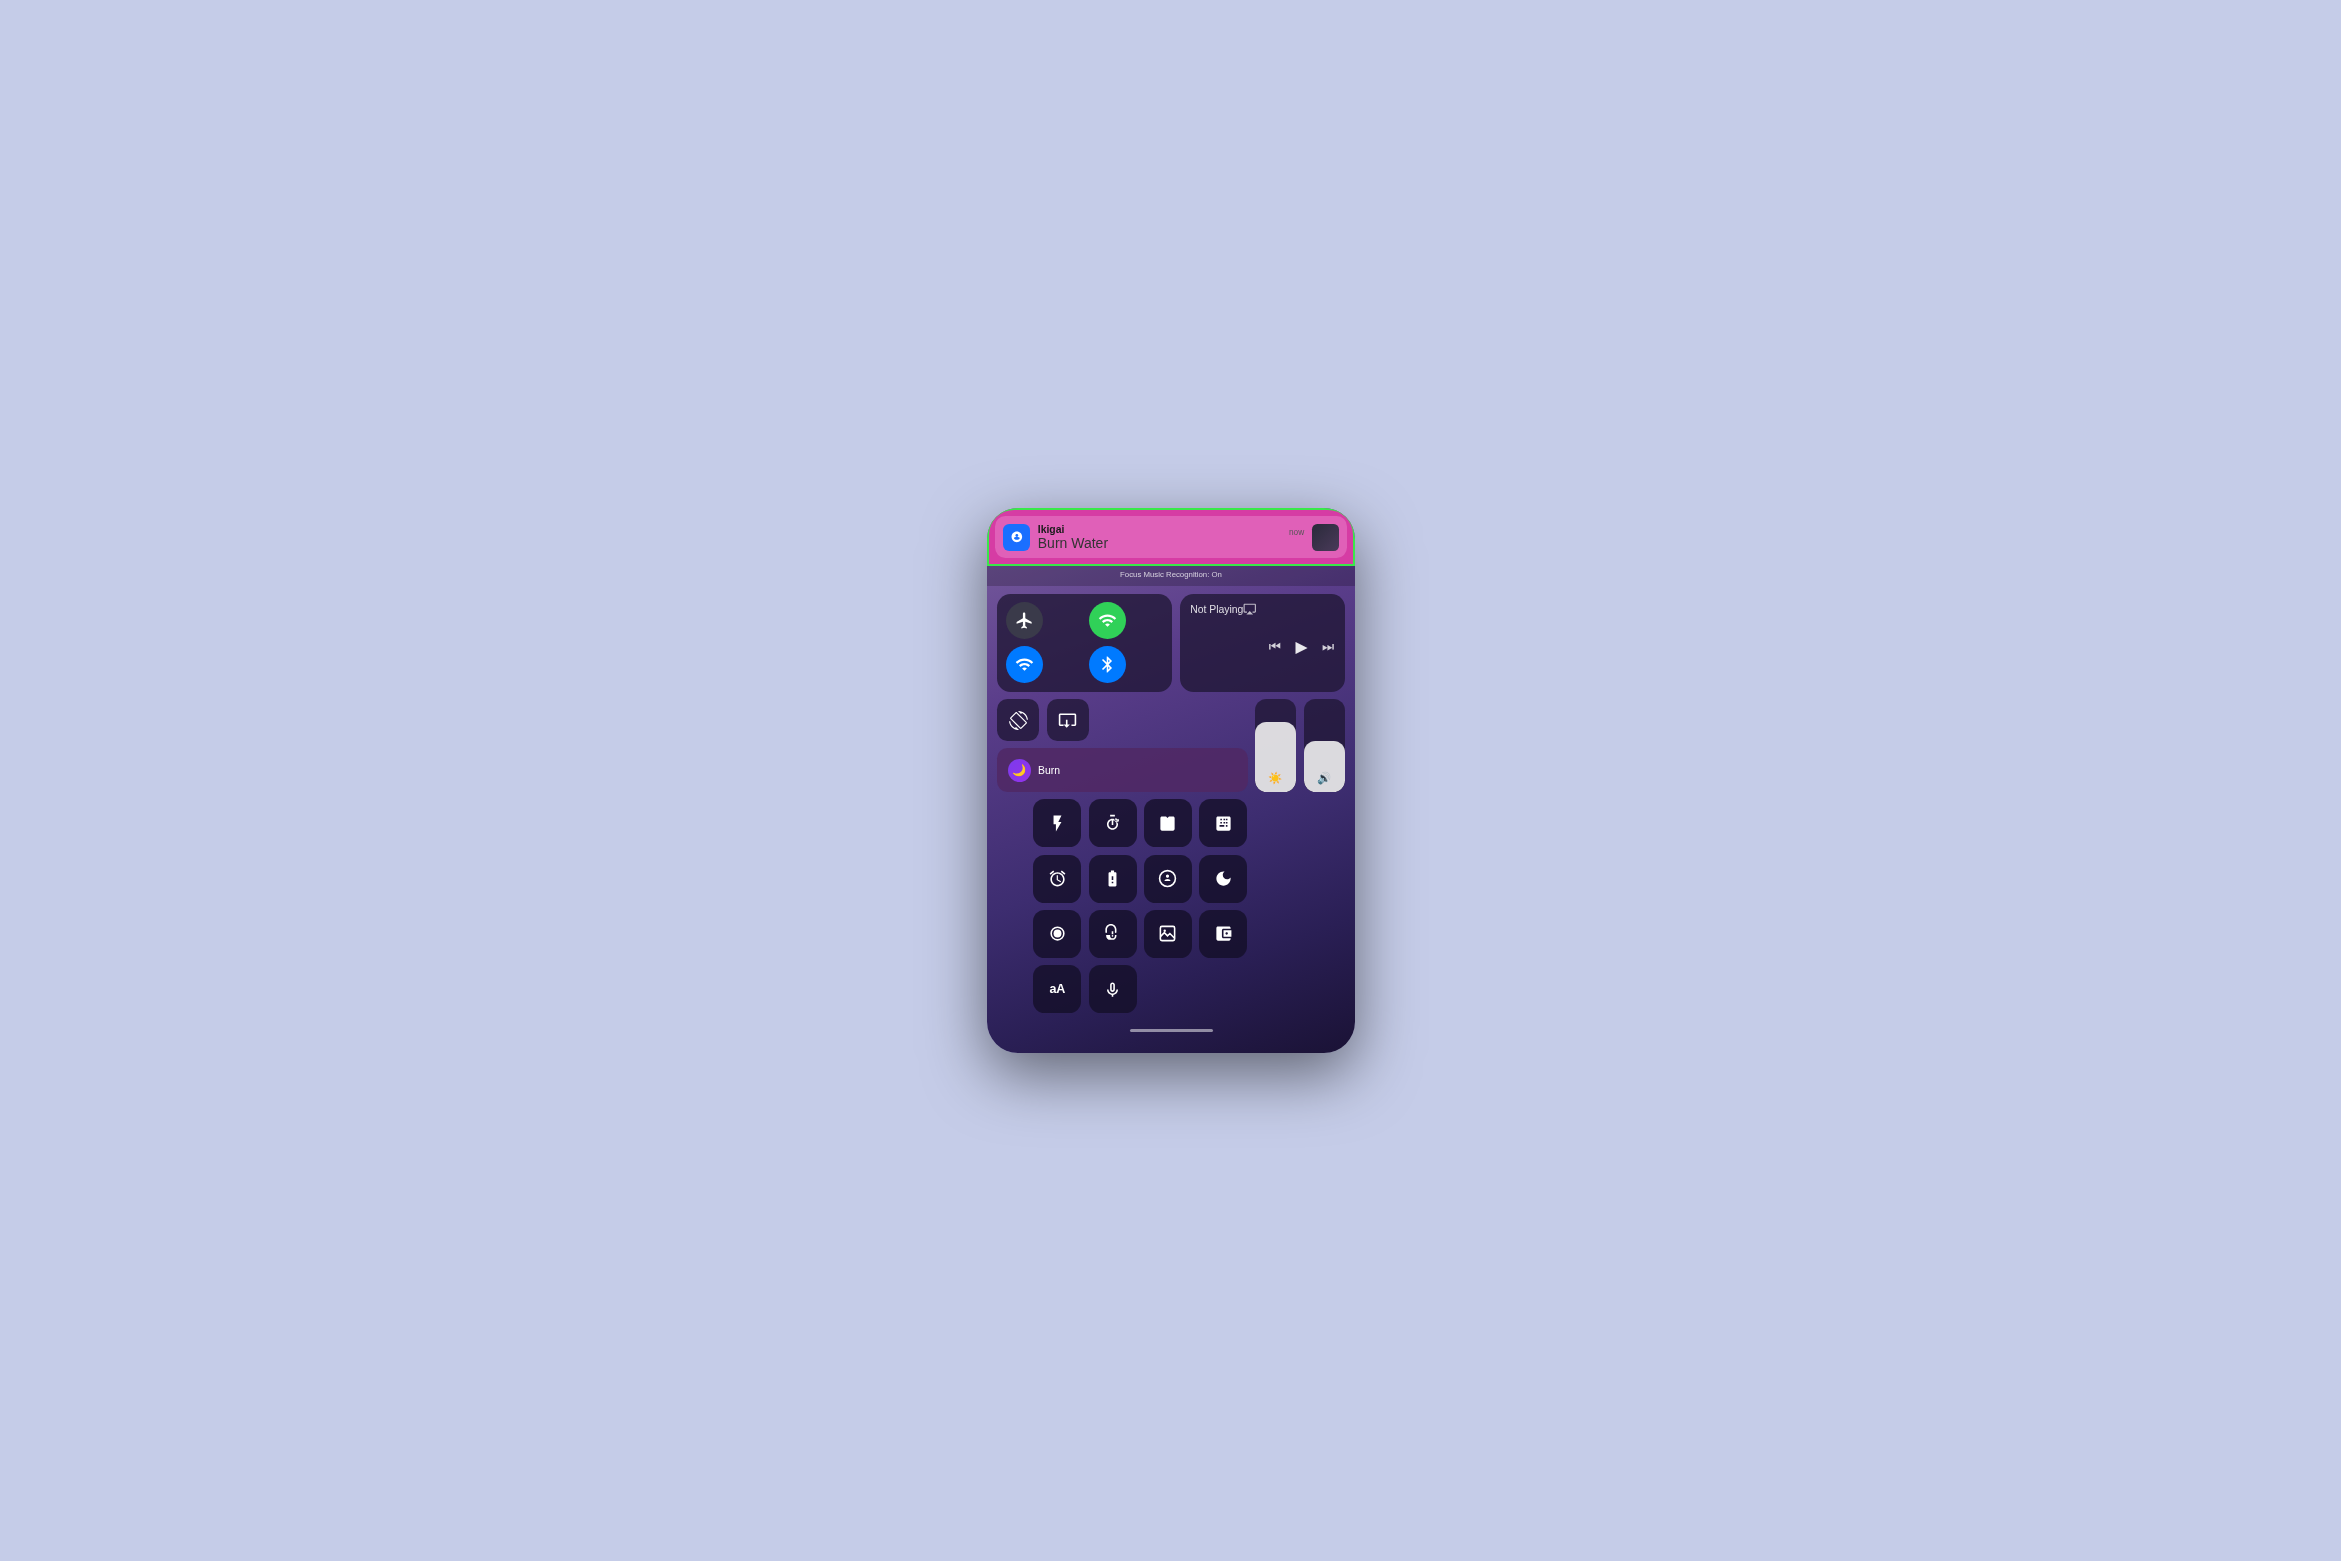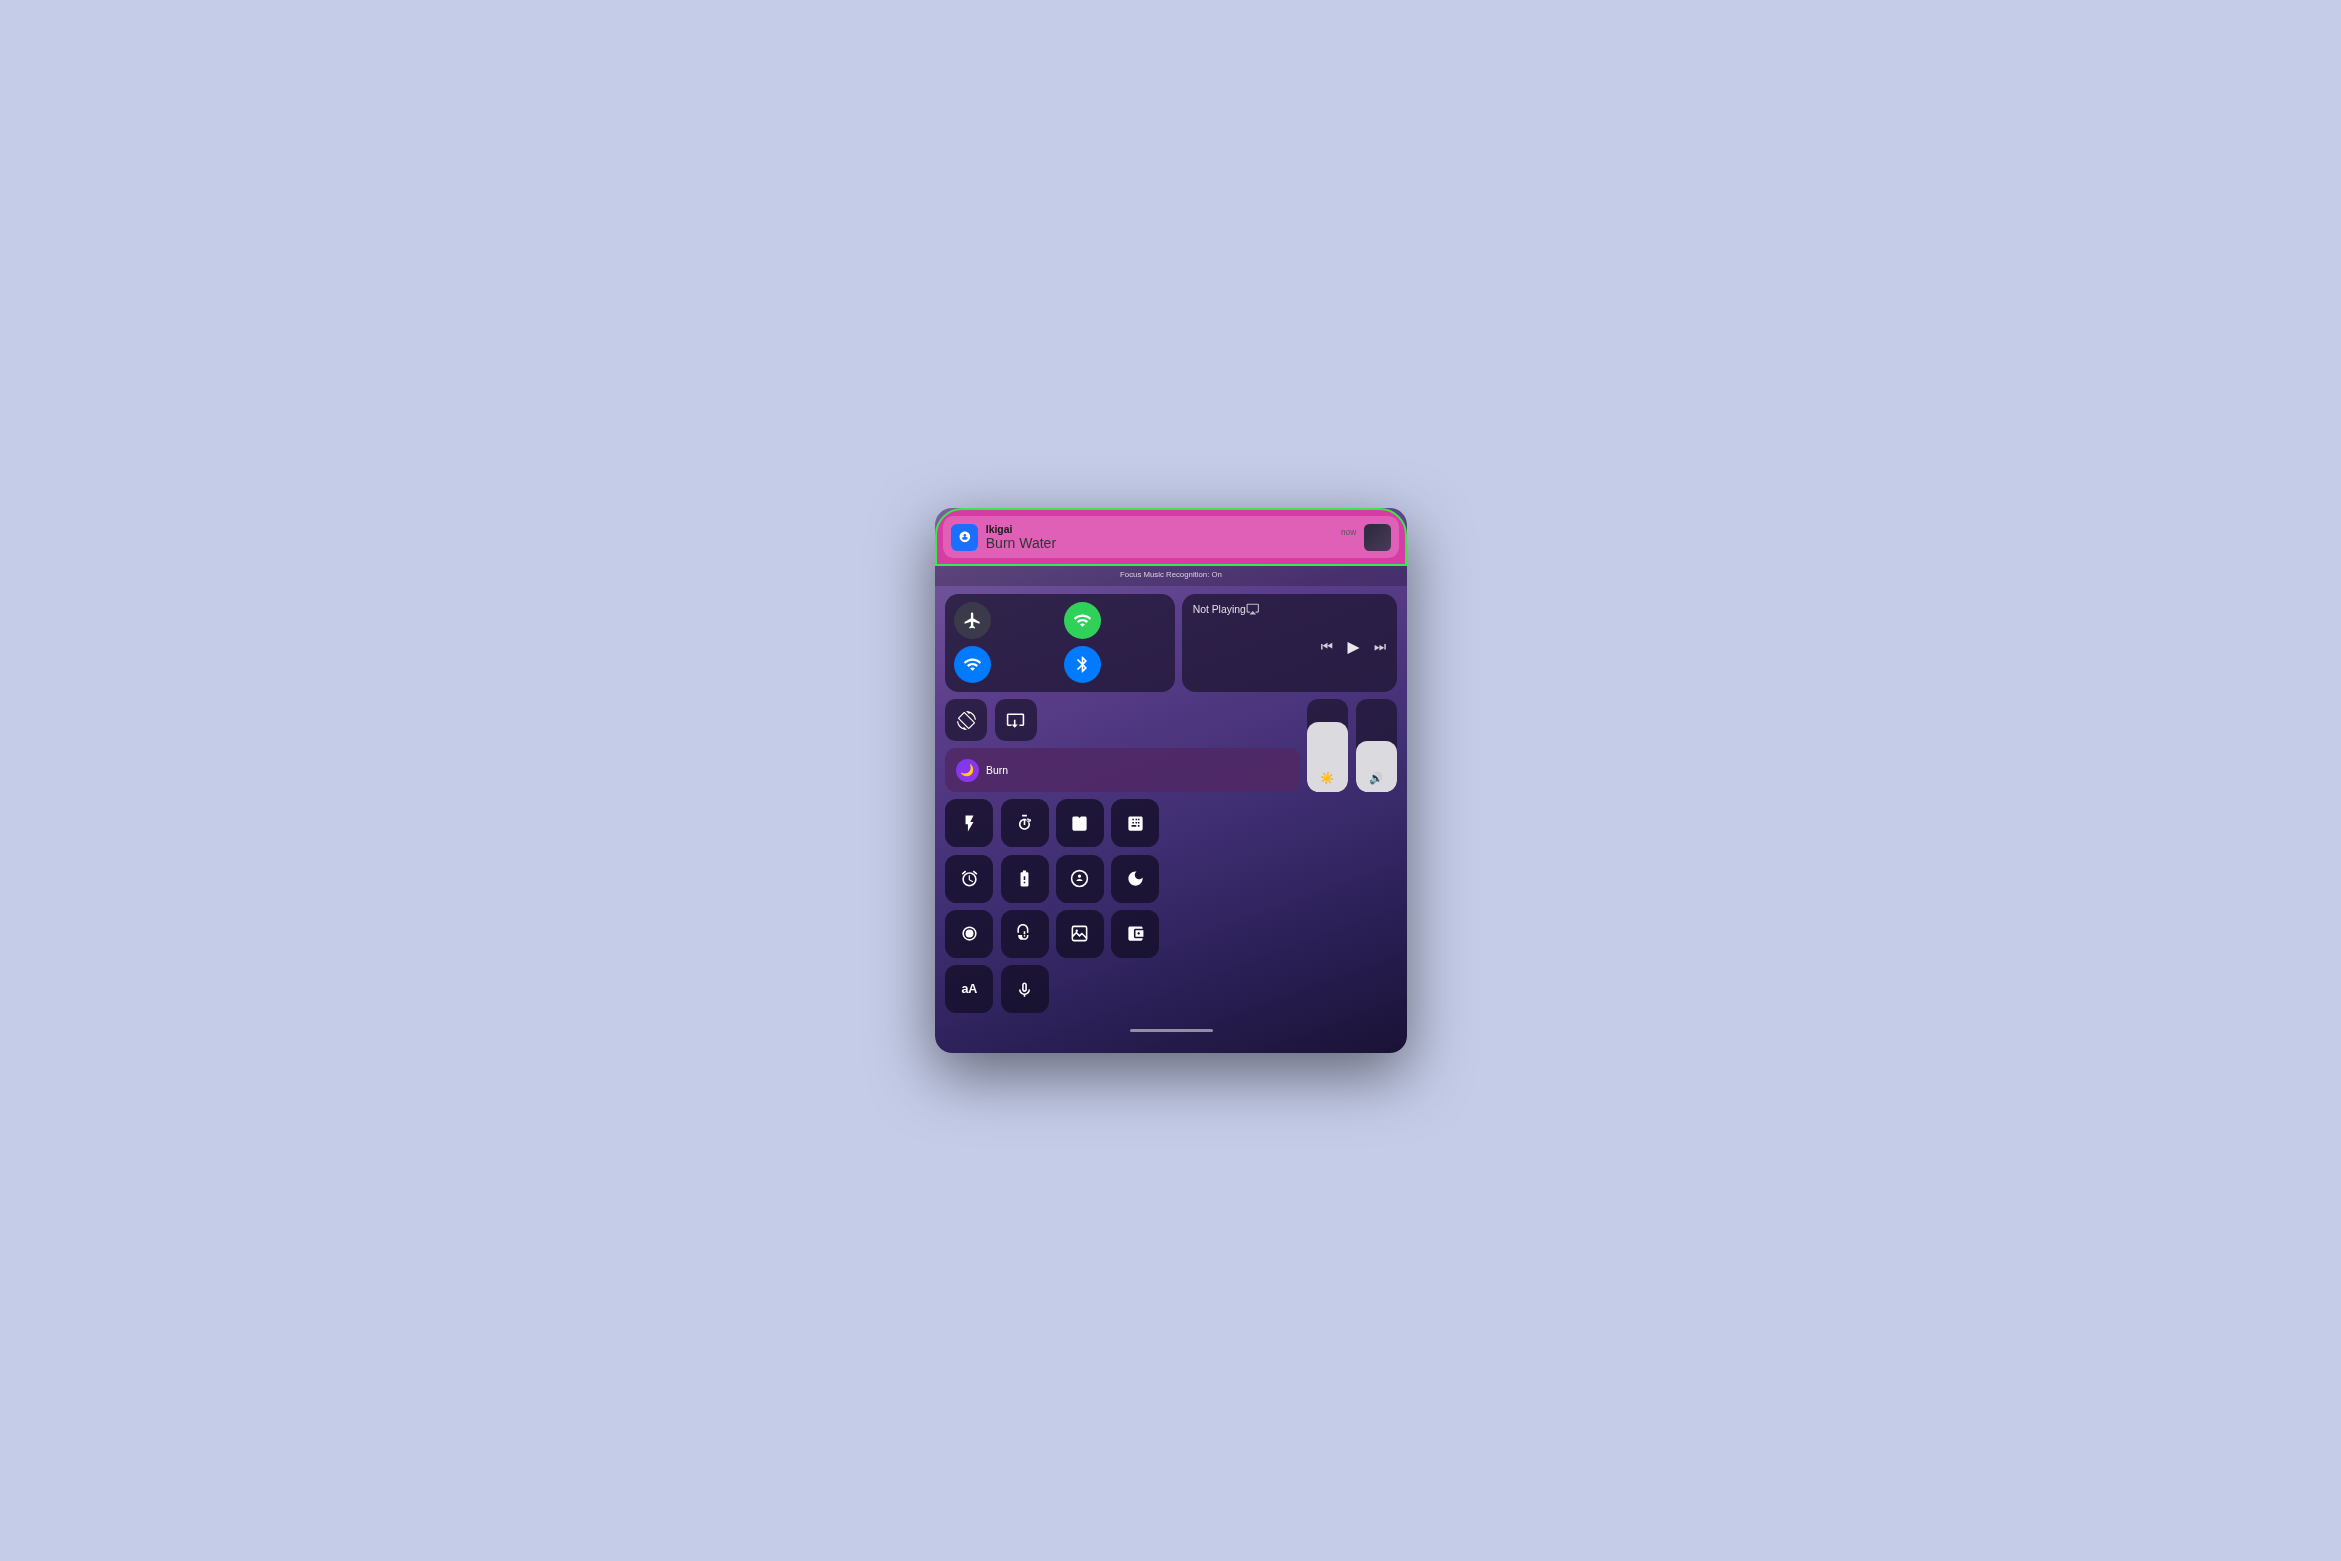--- a/index.html
+++ b/index.html
@@ -7,23 +7,23 @@
       width: 2342px;
       height: 1561px;
       background: #c5cce8;
       display: flex;
       align-items: center;
       justify-content: center;
       font-family: -apple-system, BlinkMacSystemFont, 'SF Pro Display', 'Helvetica Neue', sans-serif;
     }
 
     .phone-container {
-      width: 472px;
+      width: 368px;
       background: linear-gradient(160deg, #7b5fa0 0%, #5a3d8a 30%, #3d2d70 60%, #2a1f55 80%, #1a1235 100%);
-      border-radius: 17px;
+      border-radius: 31px;
       overflow: hidden;
       position: relative;
       box-shadow: 0 21px 62px rgba(0,0,0,0.5);
     }
 
     
     .notification-banner {
       background: #d63ca4;
       padding: 0;
       position: relative;
@@ -289,20 +289,21 @@
     .slider-icon {
       font-size: 11.4px;
       color: #555;
     }
 
     
     .icon-row {
       display: flex;
       gap: 7.3px;
       margin-bottom: 7.3px;
+      margin-left: 36px;
     }
 
     .cc-icon-btn {
       background: rgba(20, 15, 40, 0.8);
       border-radius: 11.4px;
       width: 48px;
       height: 48px;
       display: flex;
       align-items: center;
       justify-content: center;

